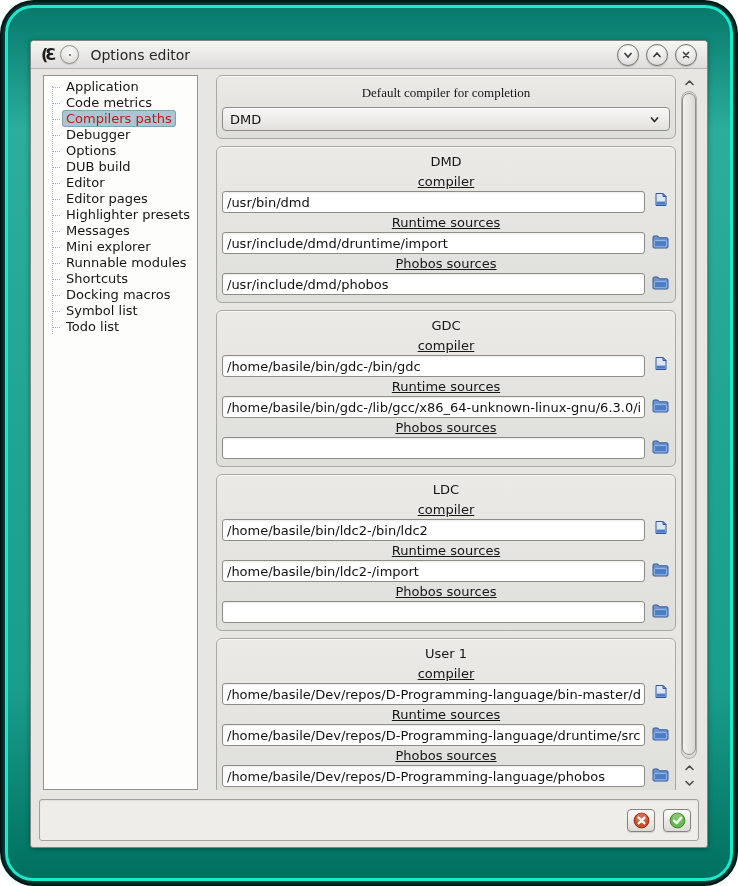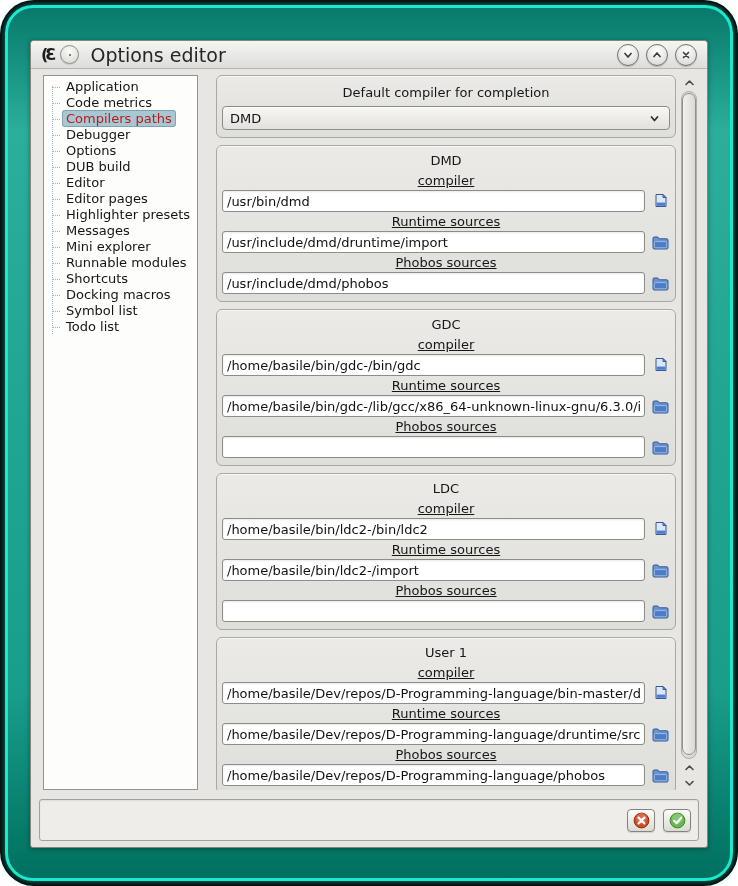--- a/index.html
+++ b/index.html
@@ -24,21 +24,21 @@
     height:27px;flex:0 0 27px;background:linear-gradient(#f5f5f2,#dedddb);
     border-bottom:1px solid #b6b5b0;display:flex;align-items:center;padding:0 10px;gap:7px;
   }
   .app-icon{font-weight:700;font-size:16px;letter-spacing:-3px;color:#1c1c1c;line-height:1;}
   .menu-btn{
     width:19px;height:19px;border-radius:50%;border:1px solid #8f8f88;
     background:radial-gradient(circle at 50% 32%,#fbfbf9,#d6d5d0);position:relative;
     box-shadow:0 1px 1px rgba(0,0,0,.12);
   }
   .menu-btn::after{content:"";position:absolute;left:8px;top:8px;width:2px;height:2px;background:#5a5a55;border-radius:50%;}
-  .tb-title{font-size:19px;color:#262626;margin-left:4px;}
+  .tb-title{font-size:14px;color:#262626;margin-left:4px;}
   .tb-right{margin-left:auto;display:flex;gap:7px;}
   .tb-btn{
     width:22px;height:22px;border-radius:50%;border:1px solid #72726b;
     background:radial-gradient(circle at 50% 28%,#ffffff,#d5d4cf);
     display:flex;align-items:center;justify-content:center;padding:0;
     box-shadow:0 1px 1px rgba(0,0,0,.18);cursor:pointer;
   }
   
   .client{flex:1;display:flex;padding:6px 9px 4px 12px;gap:8px;min-height:0;}
   .sidebar{
@@ -55,23 +55,23 @@
   
   .scrollarea{flex:1;position:relative;min-width:0;}
   .content-col{position:absolute;left:0;top:0;right:22px;bottom:0;overflow:hidden;display:flex;flex-direction:column;gap:7px;}
   .group{
     flex:0 0 auto;border:1px solid #a9a9a2;border-radius:6px;
     background:linear-gradient(#ebeae7,#dededa);
     box-shadow:inset 0 1px 0 rgba(255,255,255,.65);
     padding:4px 5px 7px 5px;
   }
   .group-title{text-align:center;font-size:13px;color:#161616;padding:3px 0 3px;}
-  .group-default .group-title{padding:5px 0 6px;}
+  .group-default .group-title{padding:5px 0 6px;font-family:Liberation Serif, serif;}
   .field-label{text-align:center;font-size:13px;color:#161616;padding:2px 0 2px;text-decoration:underline;}
-  .field-row{display:flex;align-items:center;gap:5px;}
+  .field-row{display:flex;align-items:flex-start;gap:5px;}
   .field-input{
     flex:1;min-width:0;height:18px;border:1px solid #8d8d86;border-radius:3px;background:#fff;
     font:13px "DejaVu Sans","Liberation Sans",sans-serif;color:#111;padding:1px 4px;
     box-shadow:inset 0 1px 2px rgba(0,0,0,.09);outline:none;
   }
   .icon-btn{width:20px;height:18px;flex:0 0 20px;border:none;background:transparent;padding:0;display:flex;align-items:center;justify-content:center;cursor:pointer;}
   .combo{
     height:22px;border:1px solid #8d8d86;border-radius:4px;
     background:linear-gradient(#f8f7f5,#e3e1dd);
     display:flex;align-items:center;justify-content:space-between;

